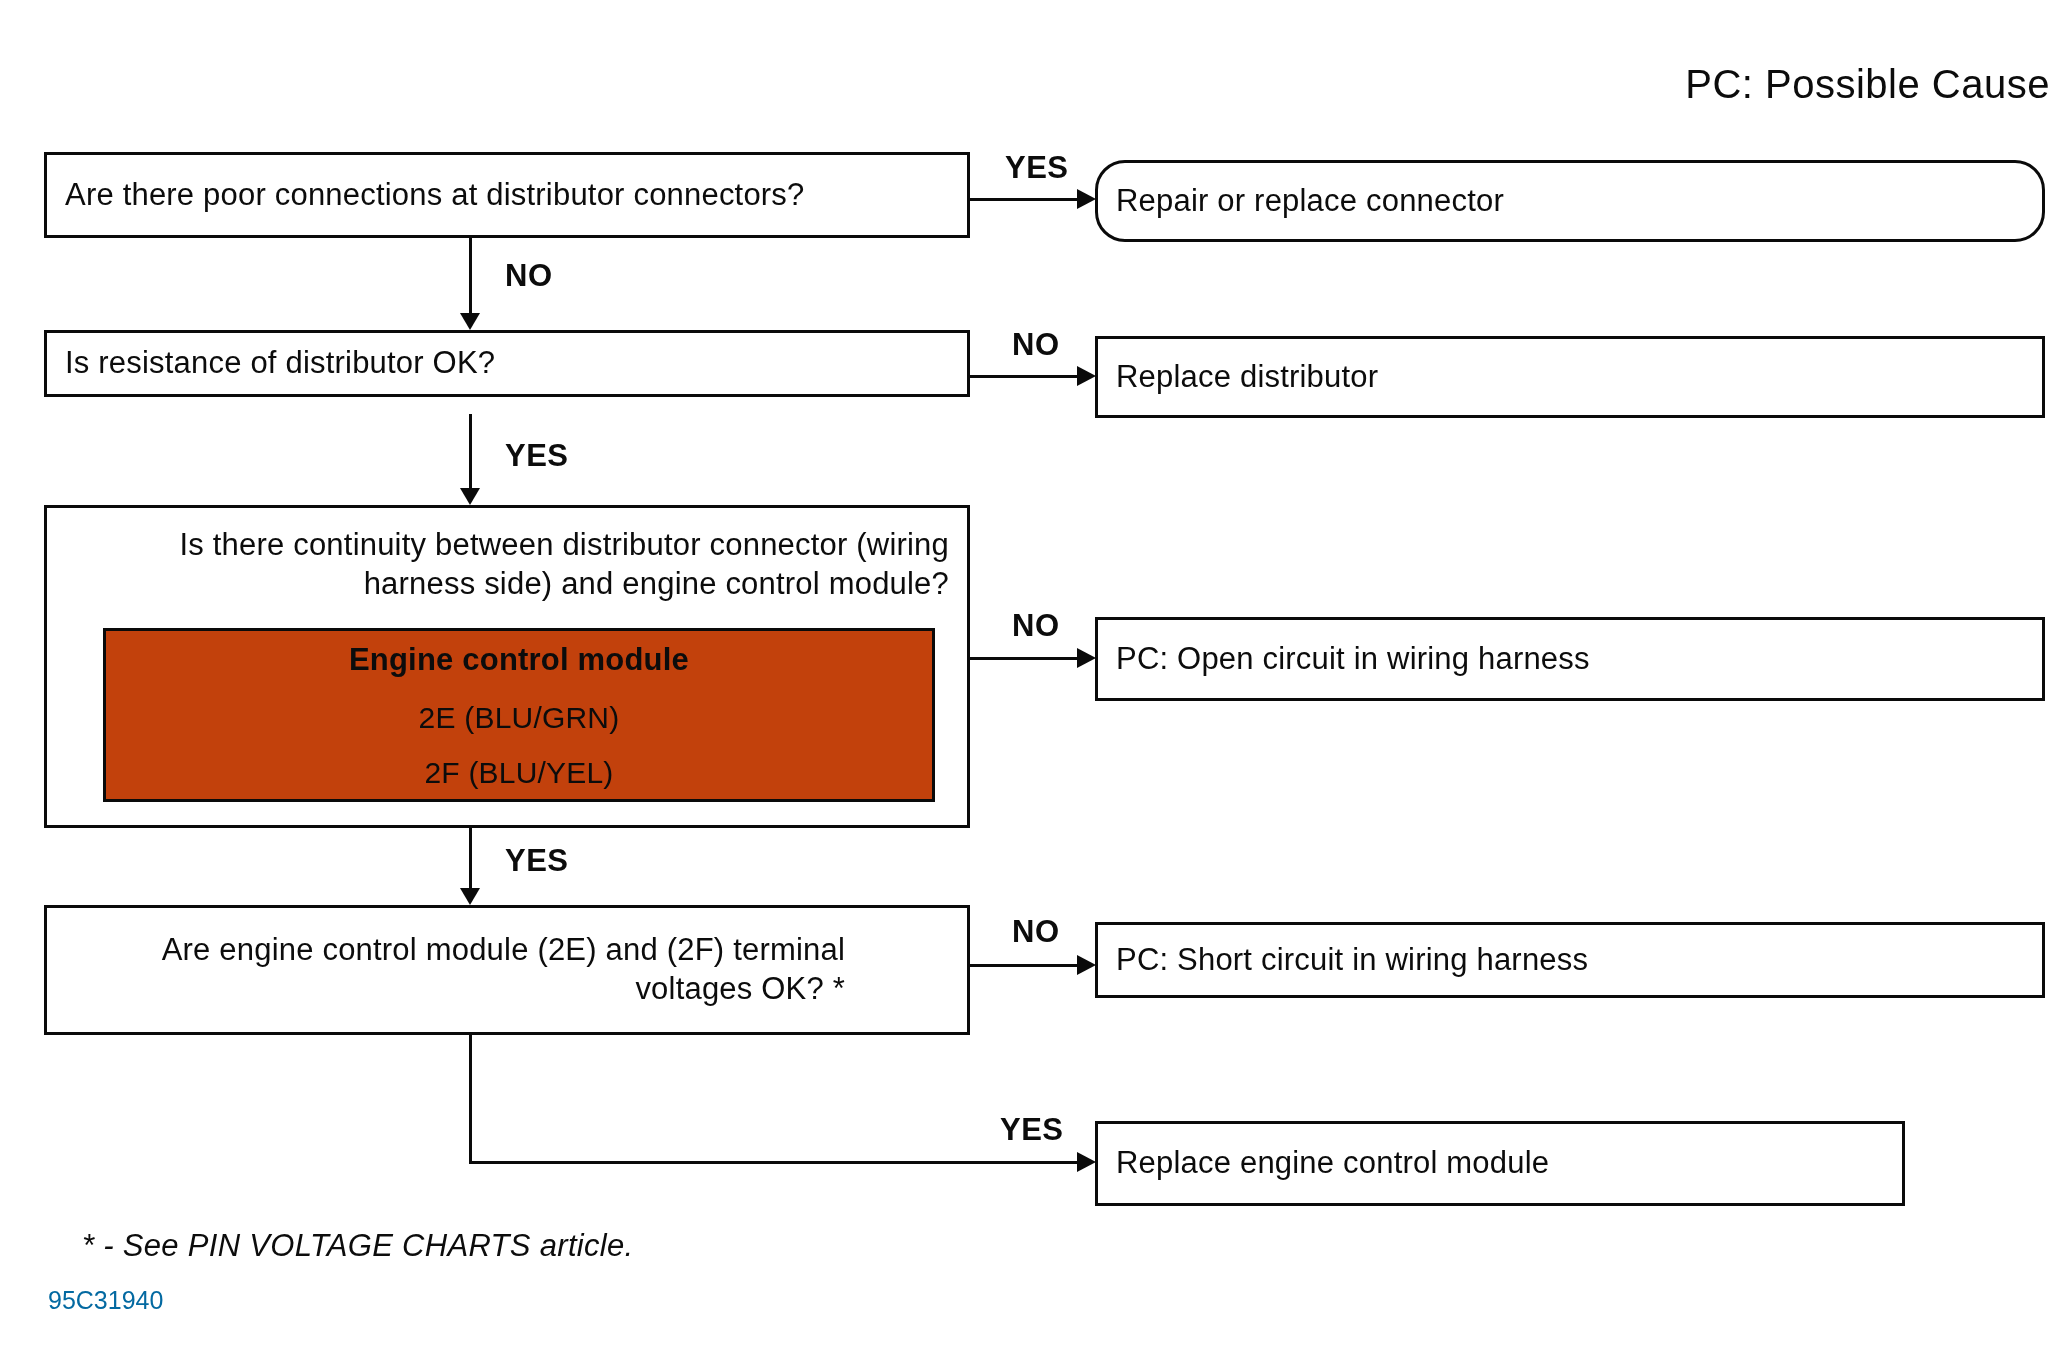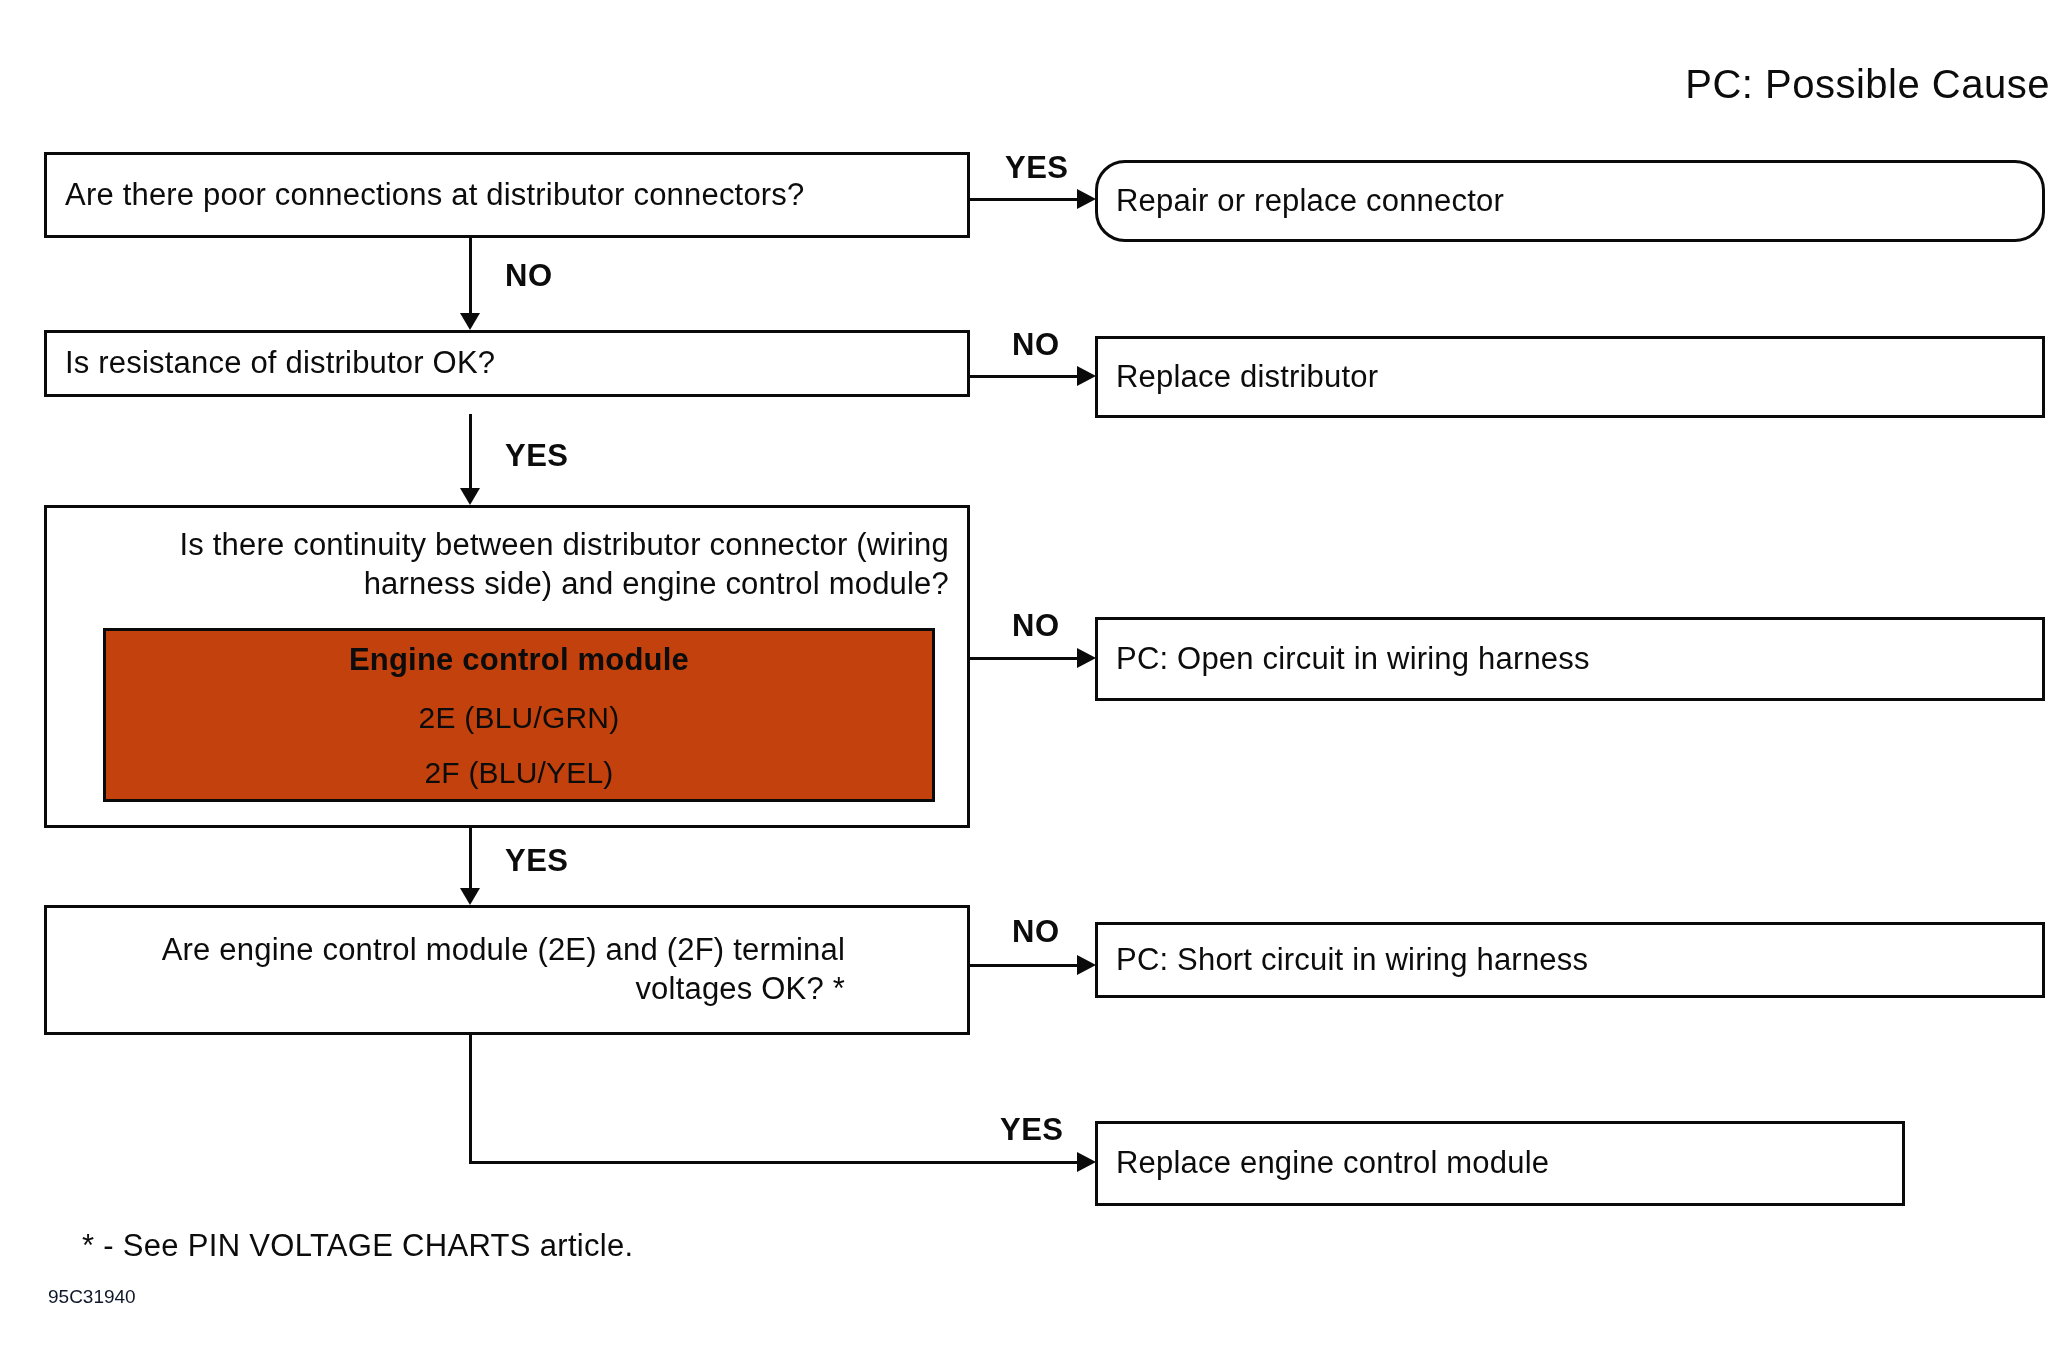--- a/index.html
+++ b/index.html
@@ -38,22 +38,22 @@
   
   .ecm-table{
     position:absolute;left:56px;top:120px;width:832px;
     border:3px solid #0a0a0a;box-sizing:border-box;background:#c2410c;
   }
   .ecm-row{
     height:55px;display:flex;align-items:center;justify-content:center;
     font-size:30px;border-top:2px solid #c2410c;box-sizing:border-box;
   }
   .ecm-row:first-child{border-top:none;height:58px;font-weight:700;font-size:31px;}
-  #footnote{position:absolute;left:82px;top:1228px;font-size:31px;letter-spacing:.3px;}
-  #figure-id{position:absolute;left:48px;top:1286px;font-size:19px;color:#0f172a;}
+  #footnote{position:absolute;left:82px;top:1228px;font-size:31px;letter-spacing:.3px;font-style:italic;}
+  #figure-id{position:absolute;left:48px;top:1286px;font-size:25px;color:#0369a1;}
   .w780{max-width:780px;}
   .w890{max-width:890px;}
 </style>
 </head>
 <body>
 
 <div id="canvas">
 
   <div id="legend">PC: Possible Cause</div>
 

